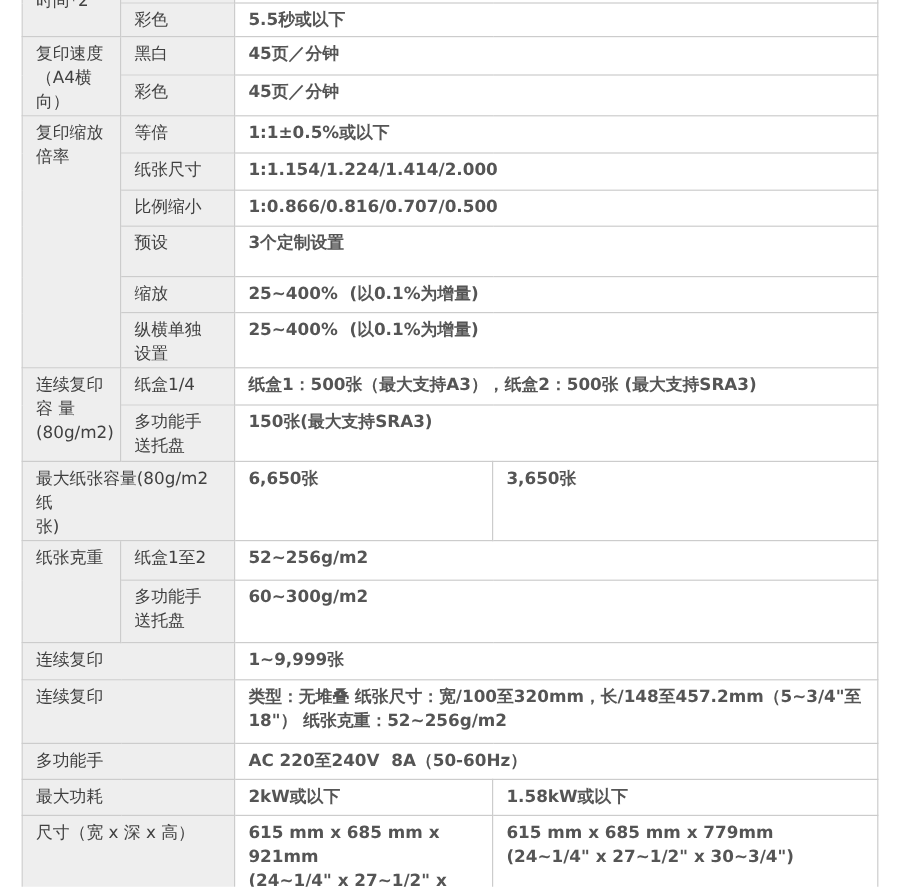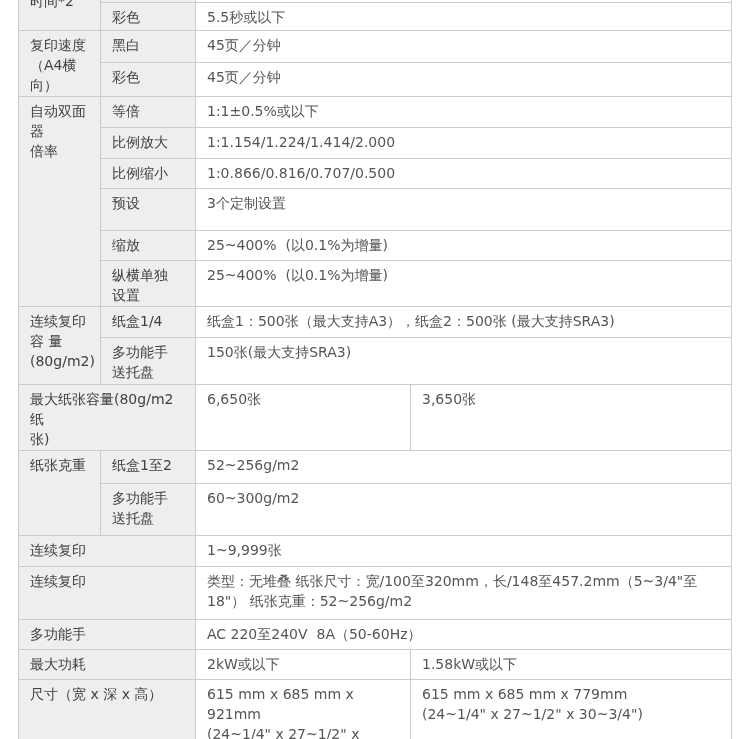--- a/index.html
+++ b/index.html
@@ -28,20 +28,21 @@
     white-space: pre-line;
     overflow: hidden;
   }
   td.lab {
     background: #eeeeee;
     color: #404040;
   }
   td.val {
     background: #ffffff;
     color: #555555;
+    font-weight: bold;
   }
   
   tr.r16{height:16px} tr.r28{height:28px} tr.r29{height:42px}
   tr.r30{height:30px} tr.r31{height:31px} tr.r32{height:32px}
   tr.r33{height:33px} tr.r45{height:45px} tr.r47{height:47px}
   tr.r50{height:50px} tr.r52{height:52px} tr.r53{height:53px}
 </style>
 </head>
 <body>
 
@@ -71,27 +72,27 @@
 向）</td>
       <td class="lab">黑白</td>
       <td class="val" colspan="2">45页／分钟</td>
     </tr>
     <tr class="r32">
       <td class="lab">彩色</td>
       <td class="val" colspan="2">45页／分钟</td>
     </tr>
 
     <tr class="r31">
-      <td class="lab" rowspan="6">自动双面器
+      <td class="lab" rowspan="6">复印缩放
 倍率</td>
       <td class="lab">等倍</td>
       <td class="val" colspan="2">1:1±0.5%或以下</td>
     </tr>
     <tr class="r31">
-      <td class="lab">比例放大</td>
+      <td class="lab">纸张尺寸</td>
       <td class="val" colspan="2">1:1.154/1.224/1.414/2.000</td>
     </tr>
     <tr class="r30">
       <td class="lab">比例缩小</td>
       <td class="val" colspan="2">1:0.866/0.816/0.707/0.500</td>
     </tr>
     <tr class="r29">
       <td class="lab">预设</td>
       <td class="val" colspan="2">3个定制设置</td>
     </tr>

